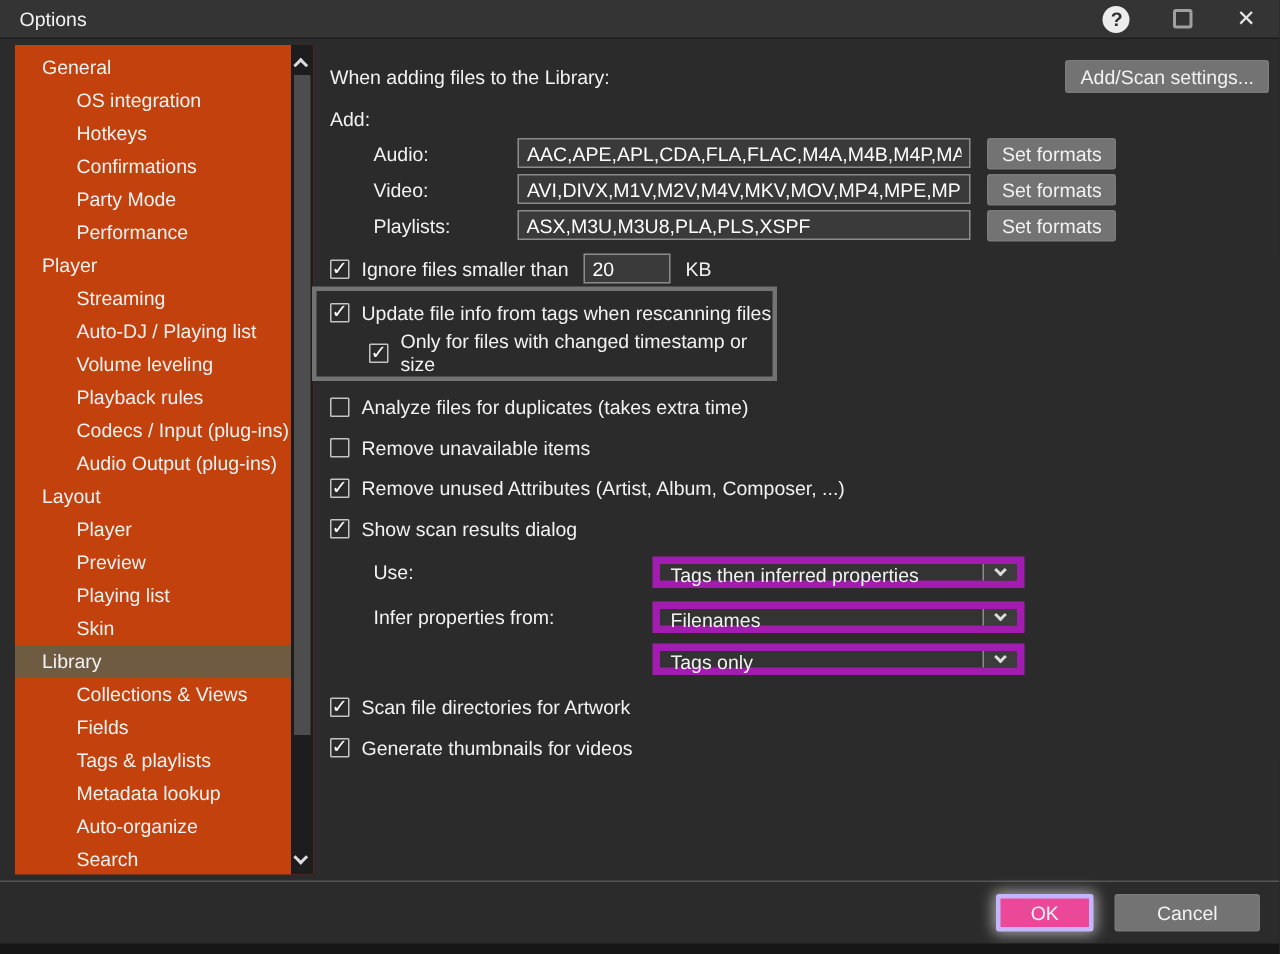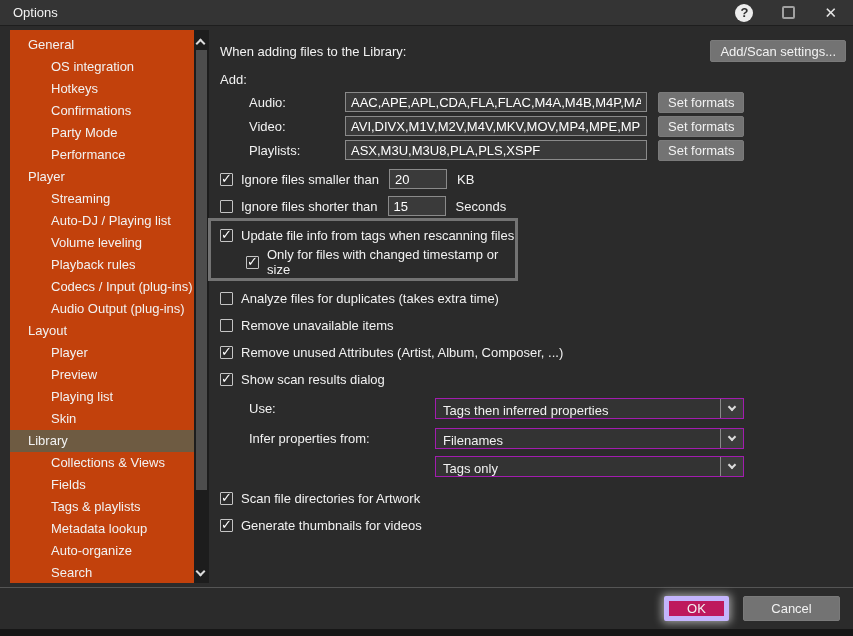--- a/index.html
+++ b/index.html
@@ -56,36 +56,36 @@
   .checkbox { width:13px; height:13px; border:1px solid #c4c4c4; border-radius:1px;
               position:relative; flex:0 0 13px; margin-right:8px; background:transparent; }
   .checkbox.on::after { content:"✓"; position:absolute; left:0; top:-3px; font-size:13px; color:#fff; }
   .num-input { width:58px; margin:0 10px; }
   .redbox { border:3px solid #737373; width:310px; margin-left:-12px; margin-top:2px;
             padding:0 0 6px 9px; }
   .redbox .check-row:first-child { margin-top:4px; }
   .redbox .nested { margin-left:26px; }
   .dd-row { height:22px; margin-top:8px; }
   .ddlabel { margin-left:29px; width:186px; }
-  .dropdown { width:309px; height:21px; background:#333333; border:1px solid #a21caf;
-              display:flex; align-items:flex-end; cursor:default; }
+  .dropdown { width:248px; height:21px; background:#333333; border:5px solid #a21caf;
+              display:flex; align-items:flex-start; cursor:default; }
   .dd-value { padding-left:7px; flex:1; white-space:nowrap; overflow:hidden; }
   .dd-btn { width:23px; height:100%; border-left:1px solid #8a8a8a; background:#3c3c3c;
             display:flex; align-items:center; justify-content:center; }
   .dd-btn .chev { width:6px; height:6px; margin-top:-3px; }
   .album-label-row { margin-top:11px; height:22px; }
   .album-dd-row { margin-top:6px; }
   .album-dd-row .dropdown { margin-left:215px; }
   .artwork-row { margin-top:11px; }
 
   
   .divider { position:absolute; left:0; right:0; top:587px; height:1px; background:#555; }
   .buttonbar { position:absolute; left:0; right:0; top:588px; height:40px;
                display:flex; align-items:center; justify-content:flex-end; gap:14px; padding-right:13px; }
-  .ok-btn { width:65px; height:25px; background:#be185d; border:5px solid #c4b5fd;
+  .ok-btn { width:65px; height:25px; background:#ec4899; border:3px solid #c4b5fd;
             box-shadow:0 0 9px 2px rgba(255,255,255,0.55); }
   .cancel-btn { width:97px; height:25px; }
   .bottom-strip { position:absolute; left:0; right:0; bottom:0; height:7px; background:#161616; }
 </style>
 </head>
 <body>
 
 <div class="dialog">
 
   <div class="titlebar">
@@ -160,26 +160,20 @@
       <input class="tinput fmt-input" value="ASX,M3U,M3U8,PLA,PLS,XSPF" style="">
       <button class="btn set-btn">Set formats</button>
     </div>
 
     <div class="row check-row">
       <span class="checkbox on"></span>
       <span>Ignore files smaller than</span>
       <input class="tinput num-input" value="20" style="">
       <span>KB</span>
     </div>
-    <div class="row check-row">
-      <span class="checkbox"></span>
-      <span>Ignore files shorter than</span>
-      <input class="tinput num-input" value="15" style="">
-      <span>Seconds</span>
-    </div>
 
     <div class="redbox">
       <div class="row check-row">
         <span class="checkbox on"></span>
         <span>Update file info from tags when rescanning files</span>
       </div>
       <div class="row check-row nested">
         <span class="checkbox on"></span>
         <span>Only for files with changed timestamp or size</span>
       </div>

